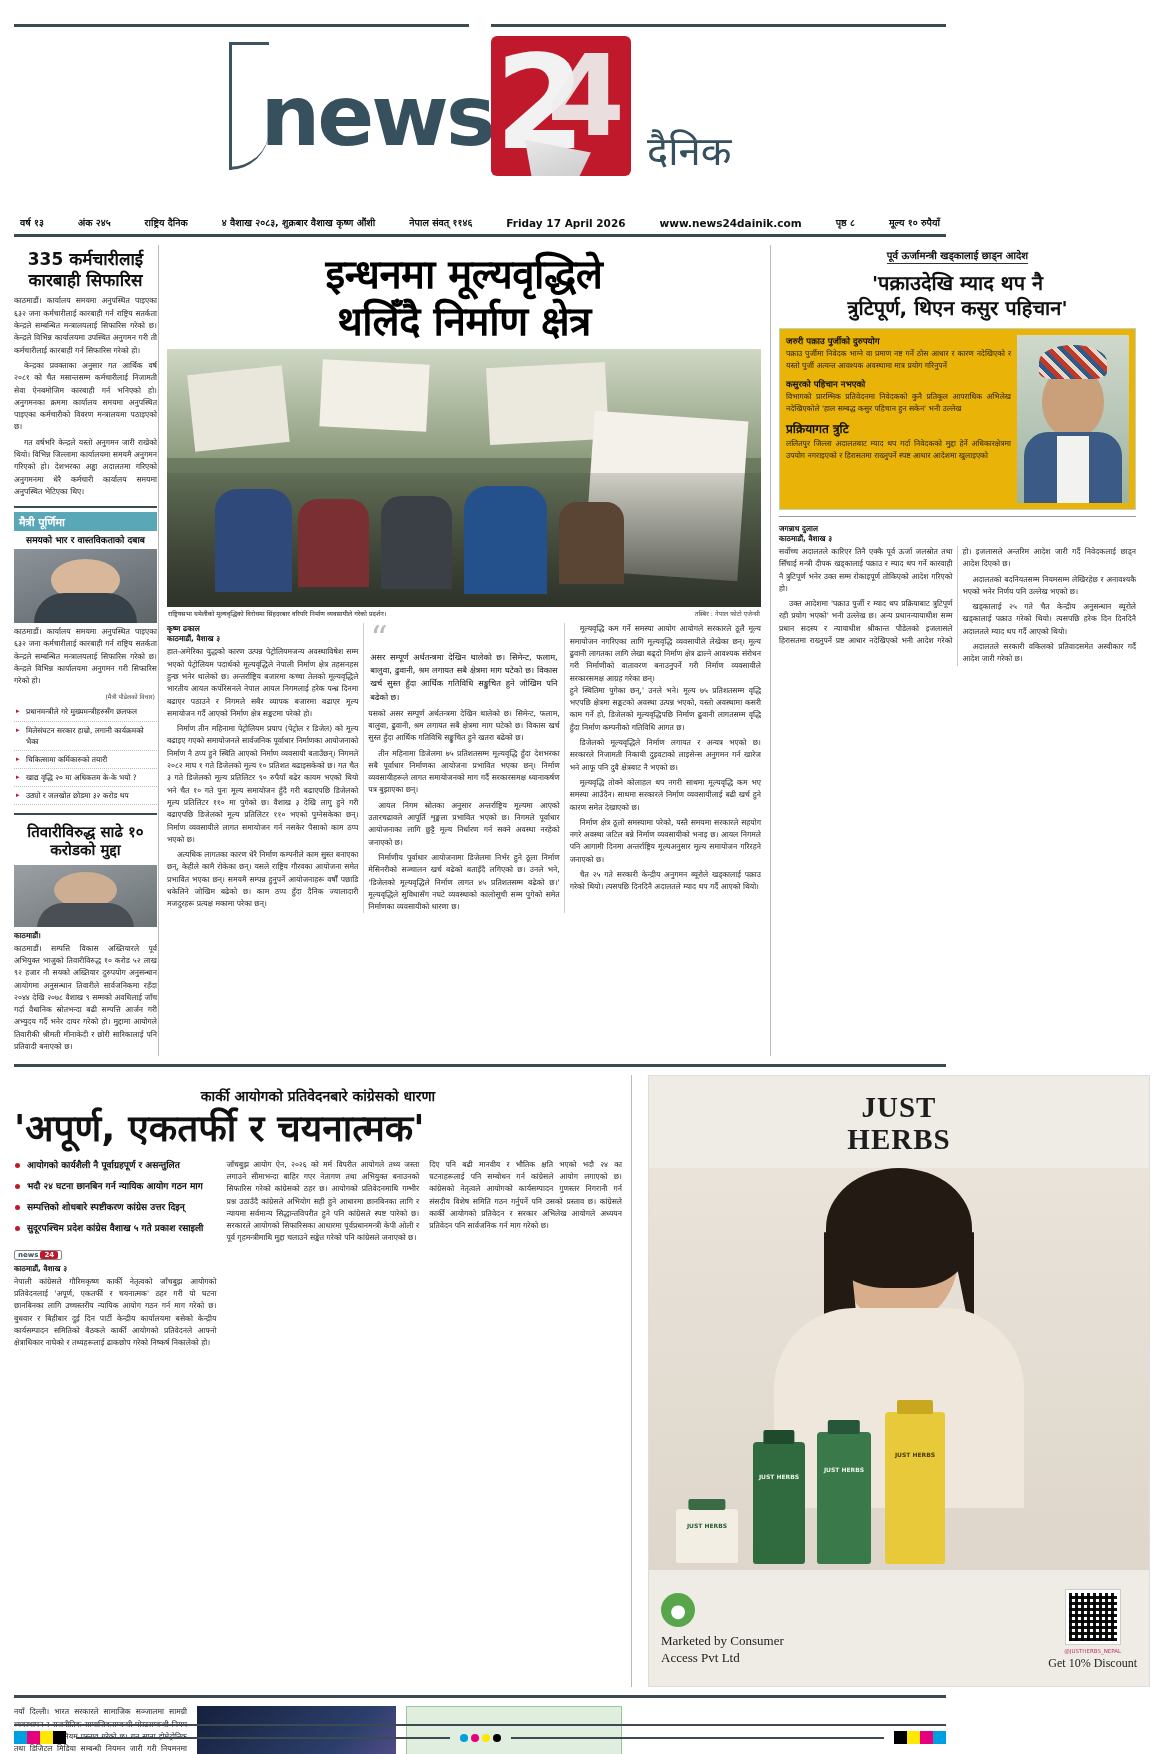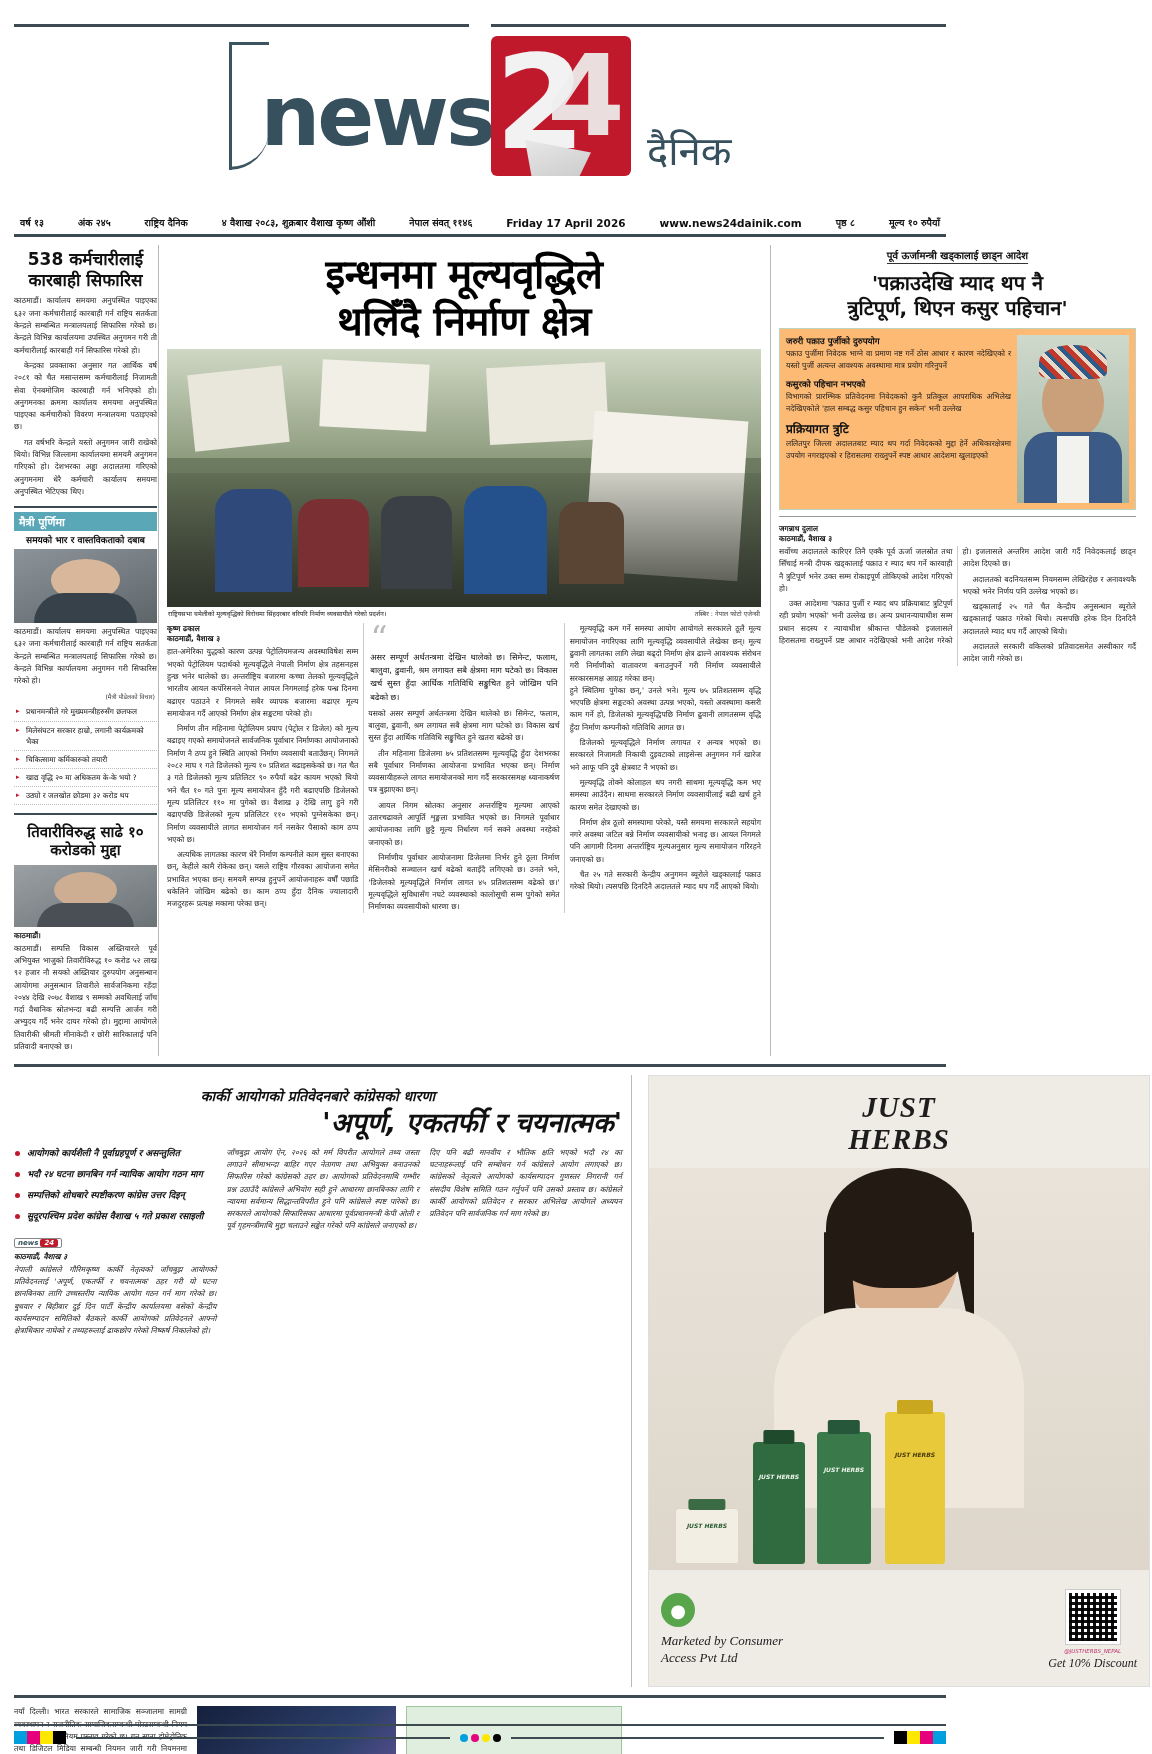--- a/index.html
+++ b/index.html
@@ -158,22 +158,22 @@
     content:"\25B8"; position:absolute; left:2px; top:3px; color:#c0192b; font-size:7px;
   }
 
   
   .commission{ margin-top:8px; }
   .sec-kicker{
     font-family:"DejaVu Sans",sans-serif;font-weight:700;font-size:14px;
     text-align:center;padding:3px 0 1px;
   }
   h2.sec-head{
-    font-family:"DejaVu Sans",sans-serif;font-weight:700;font-size:27px;
-    text-align:right;line-height:1.2;padding:1px 0 7px;
+    font-family:"DejaVu Sans",sans-serif;font-weight:700;font-size:37px;
+    text-align:left;line-height:1.2;padding:1px 0 7px;
   }
   .red-bullets{ list-style:none; }
   .red-bullets li{
     font-family:"DejaVu Sans",sans-serif;font-weight:700;font-size:9px;
     line-height:1.45;padding:0 0 8px 13px;position:relative;
   }
   .red-bullets li:before{
     content:""; position:absolute; left:1px; top:4px; width:5px;height:5px;
     border-radius:50%; background:#c0192b;
   }
@@ -277,21 +277,21 @@
     <span class="ib en">Friday 17 April 2026</span>
     <span class="ib en">www.news24dainik.com</span>
     <span class="ib">पृष्ठ ८</span>
     <span class="ib">मूल्य १० रुपैयाँ</span>
   </div>
   <div class="hr-dark"></div>
 
   <div class="top-grid">
 
     <div>
-      <h2 class="col-head">538 कर्मचारीलाई कारबाही सिफारिस</h2>
+      <h2 class="col-head">335 कर्मचारीलाई कारबाही सिफारिस</h2>
       <div class="body-txt">
         <p class="noind">काठमाडौं। कार्यालय समयमा अनुपस्थित पाइएका ६३२ जना कर्मचारीलाई कारबाही गर्न राष्ट्रिय सतर्कता केन्द्रले सम्बन्धित मन्त्रालयलाई सिफारिस गरेको छ। केन्द्रले विभिन्न कार्यालयमा उपस्थित अनुगमन गरी ती कर्मचारीलाई कारबाही गर्न सिफारिस गरेको हो।</p>
         <p>केन्द्रका प्रवक्ताका अनुसार गत आर्थिक वर्ष २०८१ को चैत मसान्तसम्म कर्मचारीलाई निजामती सेवा ऐनबमोजिम कारबाही गर्न भनिएको हो। अनुगमनका क्रममा कार्यालय समयमा अनुपस्थित पाइएका कर्मचारीको विवरण मन्त्रालयमा पठाइएको छ।</p>
         <p>गत वर्षभरि केन्द्रले यस्तो अनुगमन जारी राखेको थियो। विभिन्न जिल्लामा कार्यालयमा समयमै अनुगमन गरिएको हो। देशभरका अड्डा अदालतमा गरिएको अनुगमनमा धेरै कर्मचारी कार्यालय समयमा अनुपस्थित भेटिएका थिए।</p>
       </div>
 
       <div class="side-box">
         <span class="side-title">मैत्री पूर्णिमा</span>
         <div class="side-sub">समयको भार र वास्तविकताको दबाब</div>
         <div class="portrait" style="background:linear-gradient(160deg,#8c949a,#5d6569);">
@@ -388,21 +388,21 @@
 
     <div style="padding-left:8px;">
       <div class="kicker-wrap">
         <span class="kicker">पूर्व ऊर्जामन्त्री खड्कालाई छाड्न आदेश</span>
       </div>
       <h2 class="right-head">
         <span>'पक्राउदेखि म्याद थप नै</span><br>
         <span>त्रुटिपूर्ण, थिएन कसुर पहिचान'</span>
       </h2>
 
-      <div style="display:flex;gap:6px;background:#fdba74;border:1px solid #bcd3be;padding:6px;">
+      <div style="display:flex;gap:6px;background:#eab308;border:1px solid #bcd3be;padding:6px;">
         <div style="flex:1;">
           <div style="font-family:'DejaVu Sans',sans-serif;font-weight:700;font-size:8.6px;margin-bottom:1px;">जरुरी पक्राउ पुर्जीको दुरुपयोग</div>
           <div class="body-txt" style="margin-bottom:5px;">
               <p class="noind">पक्राउ पुर्जीमा निवेदक भाग्ने वा प्रमाण नष्ट गर्ने ठोस आधार र कारण नदेखिएको र यस्तो पुर्जी अत्यन्त आवश्यक अवस्थामा मात्र प्रयोग गरिनुपर्ने</p>
             </div>
 
           <div style="font-family:'DejaVu Sans',sans-serif;font-weight:700;font-size:8.6px;margin-bottom:1px;">कसुरको पहिचान नभएको</div>
           <div class="body-txt" style="margin-bottom:5px;">
               <p class="noind">विभागको प्रारम्भिक प्रतिवेदनमा निवेदकको कुनै प्रतिकूल आपराधिक अभिलेख नदेखिएकोले 'हाल सम्बद्ध कसुर पहिचान हुन सकेन' भनी उल्लेख</p>
             </div>
@@ -429,21 +429,21 @@
         <p>उक्त आदेशमा 'पक्राउ पुर्जी र म्याद थप प्रक्रियाबाट त्रुटिपूर्ण रही प्रयोग भएको' भनी उल्लेख छ। अन्य प्रधानन्यायाधीश सम्म प्रधान सदस्य र न्यायाधीश श्रीकान्त पौडेलको इजलासले हिरासतमा राख्नुपर्ने प्रष्ट आधार नदेखिएको भनी आदेश गरेको हो। इजलासले अन्तरिम आदेश जारी गर्दै निवेदकलाई छाड्न आदेश दिएको छ।</p>
         <p>अदालतको बदनियतसम्म नियमसम्म लेखिरहेछ र अनावश्यकै भएको भनेर निर्णय पनि उल्लेख भएको छ।</p>
         <p>खड्कालाई २५ गते चैत केन्द्रीय अनुसन्धान ब्यूरोले खड्कालाई पक्राउ गरेको थियो। त्यसपछि हरेक दिन दिनदिनै अदालतले म्याद थप गर्दै आएको थियो।</p>
         <p>अदालतले सरकारी वकिलको प्रतिवादसमेत अस्वीकार गर्दै आदेश जारी गरेको छ।</p>
       </div>
     </div>
   </div>
 
   <div class="hr-dark" style="margin-top:8px;"></div>
 
-  <div style="display:grid;grid-template-columns:608px 2px 510px;gap:8px;font-style:italic;">
+  <div style="display:grid;grid-template-columns:608px 2px 510px;gap:8px;">
 
     <div class="commission">
       <div class="sec-kicker">कार्की आयोगको प्रतिवेदनबारे कांग्रेसको धारणा</div>
       <h2 class="sec-head">'अपूर्ण, एकतर्फी र चयनात्मक'</h2>
 
       <div style="display:grid;grid-template-columns:1.05fr 1fr 1fr;gap:10px;">
         <div>
           <ul class="red-bullets">
             <li>आयोगको कार्यशैली नै पूर्वाग्रहपूर्ण र असन्तुलित</li>
             <li>भदौ २४ घटना छानबिन गर्न न्यायिक आयोग गठन माग</li>

